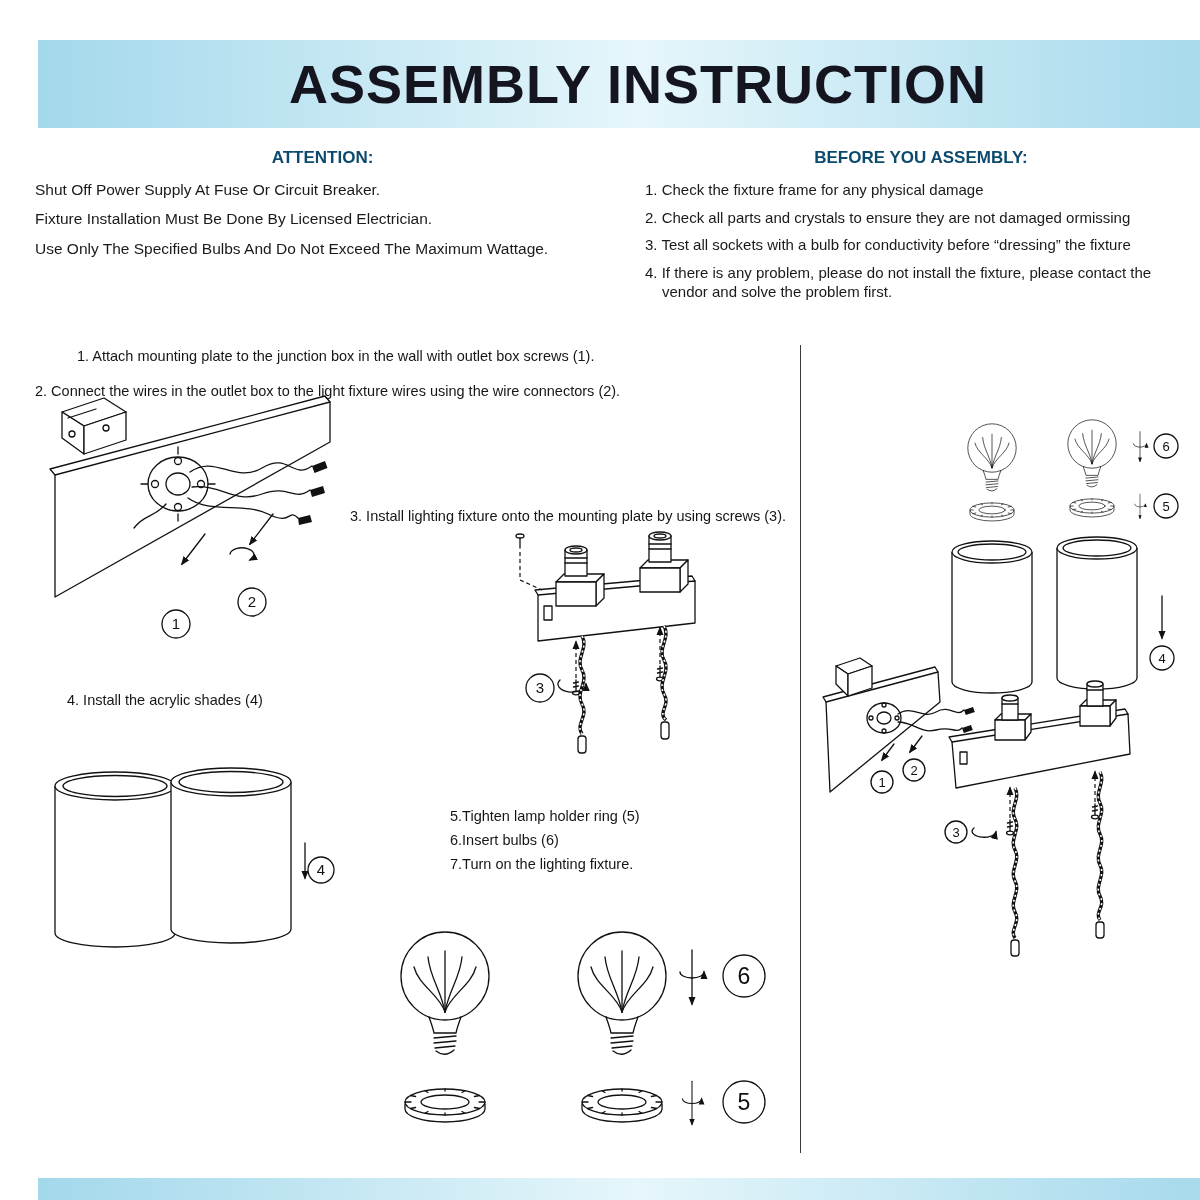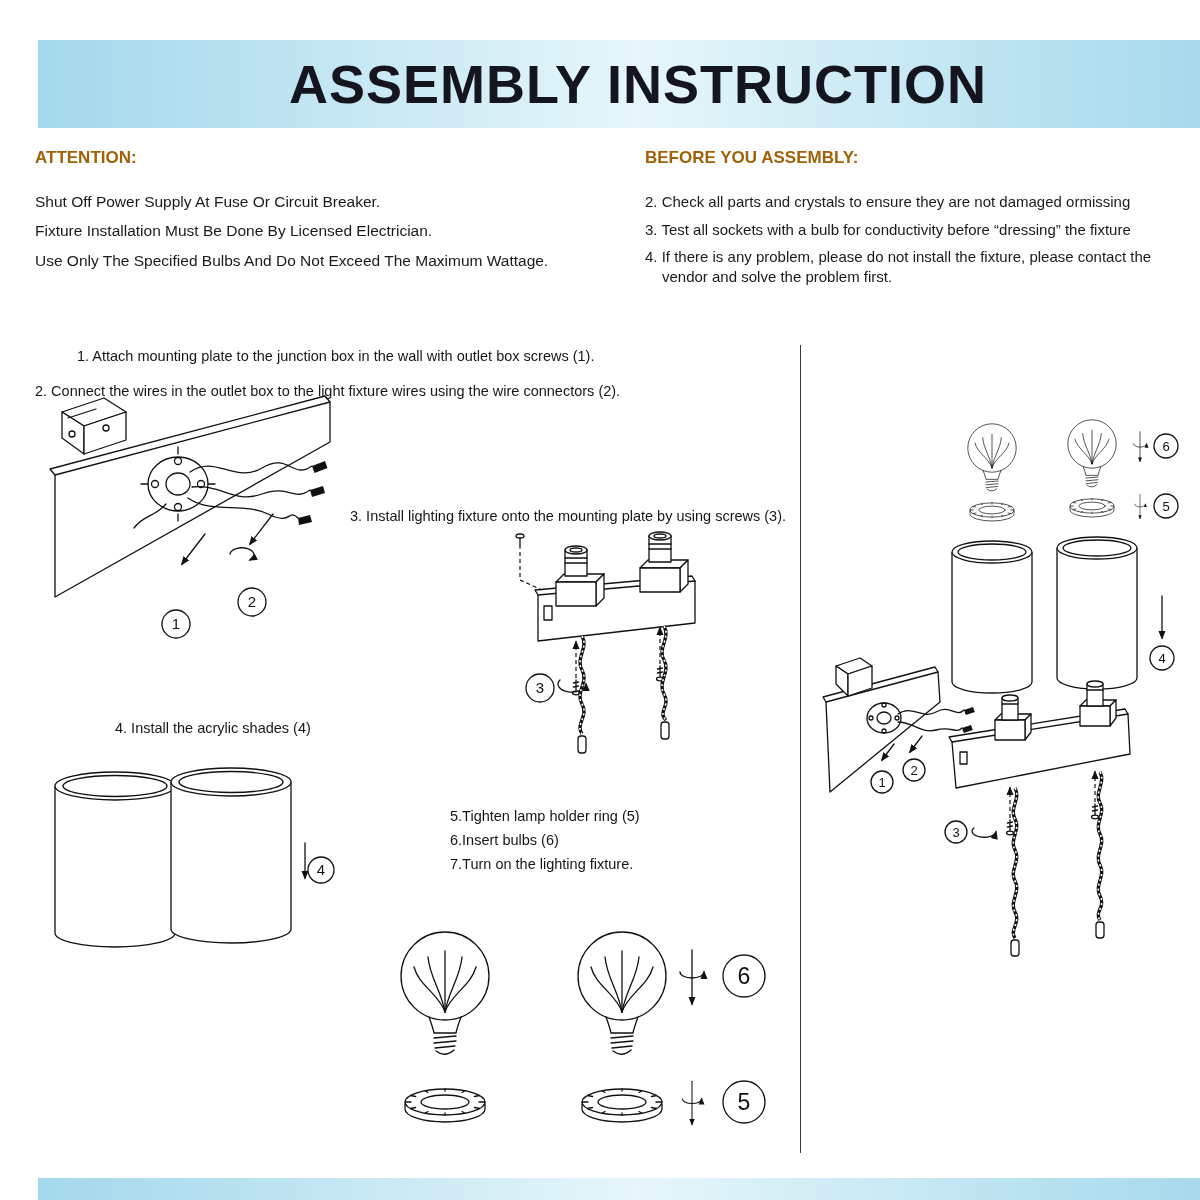--- a/index.html
+++ b/index.html
@@ -14,33 +14,33 @@
   .banner {
     position:absolute; left:0; width:1200px;
     background:linear-gradient(90deg,#a3d8eb 0%, #e6f6fb 50%, #a3d8eb 100%);
     margin-left:38px;
   }
   .banner-top { top:40px; height:88px; display:flex; align-items:center; justify-content:center; }
   .banner-bottom { top:1178px; height:22px; }
   .title { font-size:54px; font-weight:800; letter-spacing:1px; color:#15151f; }
 
   .attention { position:absolute; left:35px; top:148px; width:575px; }
-  .attention h2, .before h2 { font-size:17px; font-weight:700; margin-bottom:24px; color:#a16207; }
+  .attention h2, .before h2 { font-size:17px; font-weight:700; margin-bottom:12px; color:#0c4a6e;text-align:center; }
   .attention p { font-size:15.5px; line-height:1.25; margin-bottom:10px; }
 
   .before { position:absolute; left:645px; top:148px; width:552px; }
   .before p { font-size:15px; line-height:1.3; margin-bottom:8px; padding-left:17px; text-indent:-17px; }
 
   .divider { position:absolute; left:800px; top:345px; width:1px; height:808px; background:#3a3a3a; }
 
   .step { position:absolute; font-size:14.5px; color:#161616; }
   .step12a { left:50px; top:348px;margin-left:27px; }
   .step12b { left:35px; top:383px; }
   .step3  { left:350px; top:508px; }
-  .step4  { left:67px;  top:720px;margin-left:48px; }
+  .step4  { left:67px;  top:692px; }
   .steps567 { position:absolute; left:450px; top:808px; }
   .steps567 p { font-size:14.5px; margin-bottom:8px; color:#161616; }
 
   .diag { position:absolute; }
   #diag-plate    { left:30px;  top:392px; width:310px; height:270px; }
   #diag-fixture  { left:498px; top:528px; width:250px; height:280px; }
   #diag-shades   { left:35px;  top:748px; width:300px; height:225px; }
   #diag-bulbs    { left:392px; top:928px; width:390px; height:205px; }
   #diag-assembly { left:810px; top:400px; width:380px; height:620px; }
   .diag svg { display:block; width:100%; height:100%; }
@@ -114,20 +114,21 @@
 
   <section class="attention">
     <h2>ATTENTION:</h2>
     <p>Shut Off Power Supply At Fuse Or Circuit Breaker.</p>
     <p>Fixture Installation Must Be Done By Licensed Electrician.</p>
     <p>Use Only The Specified Bulbs And Do Not Exceed The Maximum Wattage.</p>
   </section>
 
   <section class="before">
     <h2>BEFORE YOU ASSEMBLY:</h2>
+    <p>1. Check the fixture frame for any physical damage</p>
     <p>2. Check all parts and crystals to ensure they are not damaged ormissing</p>
     <p>3. Test all sockets with a bulb for conductivity before “dressing” the fixture</p>
     <p>4. If there is any problem, please do not install the fixture, please contact the vendor and solve the problem first.</p>
   </section>
 
   <div class="divider"></div>
 
   <p class="step step12a">1. Attach mounting plate to the junction box in the wall with outlet box screws (1).</p>
   <p class="step step12b">2. Connect the wires in the outlet box to the light fixture wires using the wire connectors (2).</p>
 

